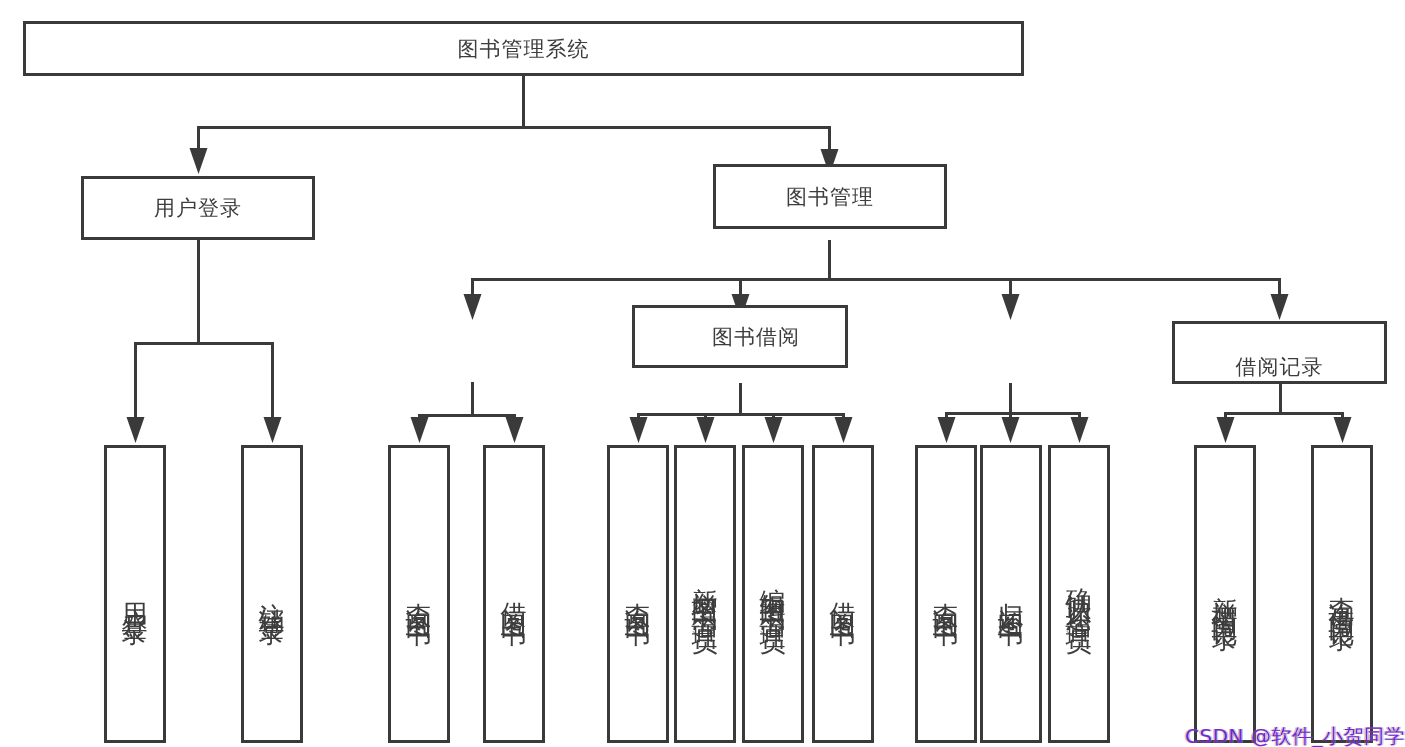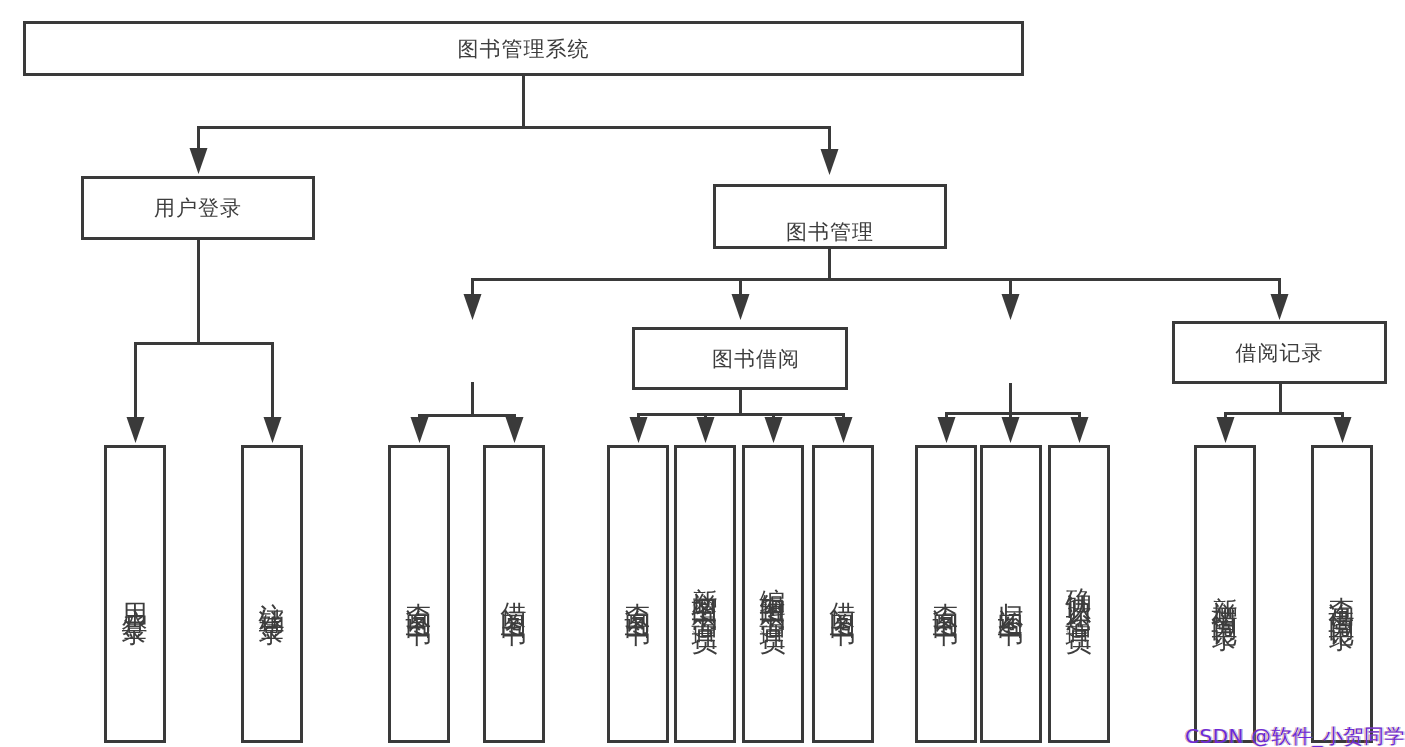--- a/index.html
+++ b/index.html
@@ -127,28 +127,28 @@
     </g>
   </svg>
 
   <div class="node hnode" style="left:23px; top:13px; width:1001px; height:55px;">
     <span>图书管理系统</span>
   </div>
 
   <div class="node hnode" style="left:81px; top:168px; width:234px; height:64px;">
     <span>用户登录</span>
   </div>
-  <div class="node hnode" style="left:713px; top:176px; width:234px; height:65px;align-items:flex-end;">
+  <div class="node hnode" style="left:713px; top:156px; width:234px; height:65px;">
     <span>图书管理</span>
   </div>
 
-  <div class="node hnode" style="left:632px; top:319px; width:216px; height:63px;padding-left:32px;">
+  <div class="node hnode" style="left:632px; top:297px; width:216px; height:63px;padding-left:32px;">
     <span>图书借阅</span>
   </div>
-  <div class="node hnode" style="left:1172px; top:313px; width:215px; height:63px;">
+  <div class="node hnode" style="left:1172px; top:313px; width:215px; height:63px;align-items:flex-end;">
     <span>借阅记录</span>
   </div>
 
   <div class="node vnode" style="left:104px; top:437px; width:62px; height:298px;">
     <span class="vtext">用户登录</span>
   </div>
   <div class="node vnode" style="left:241px; top:437px; width:62px; height:298px;">
     <span class="vtext">注销登录</span>
   </div>
 

